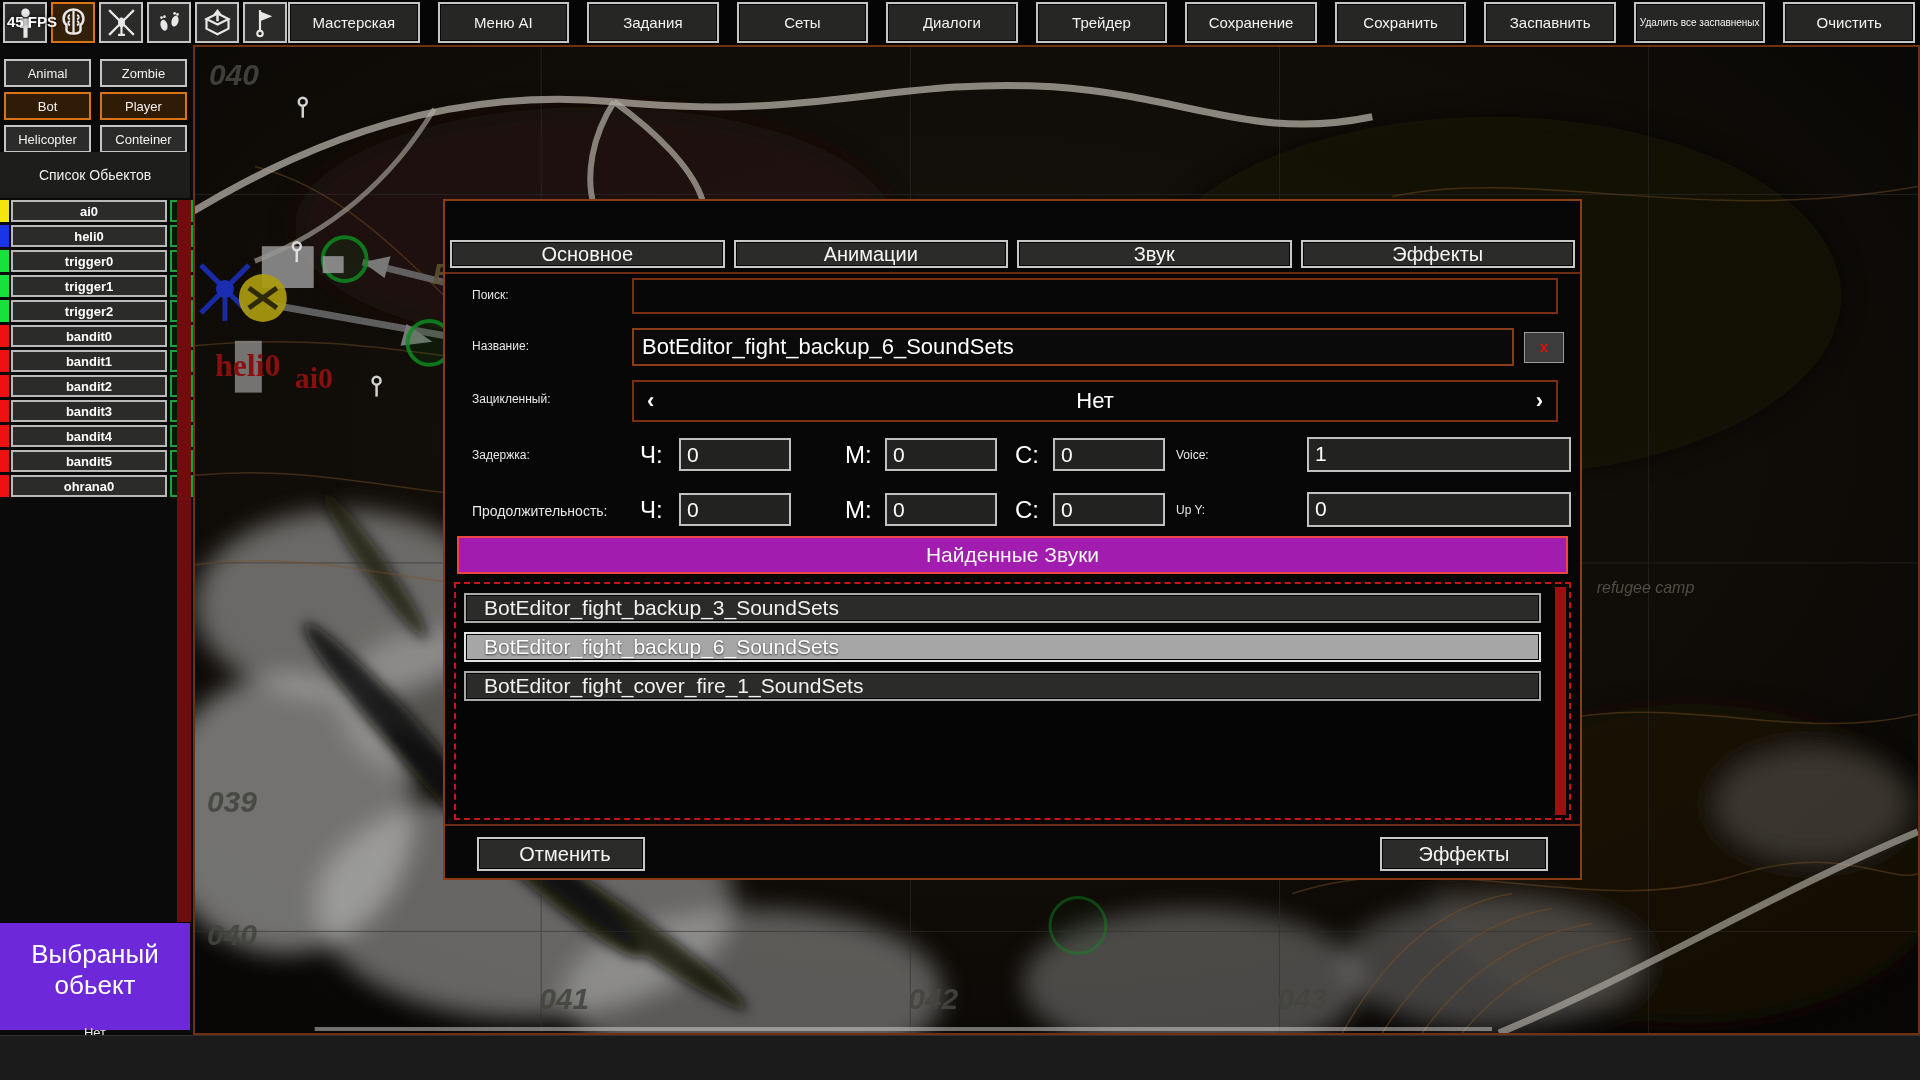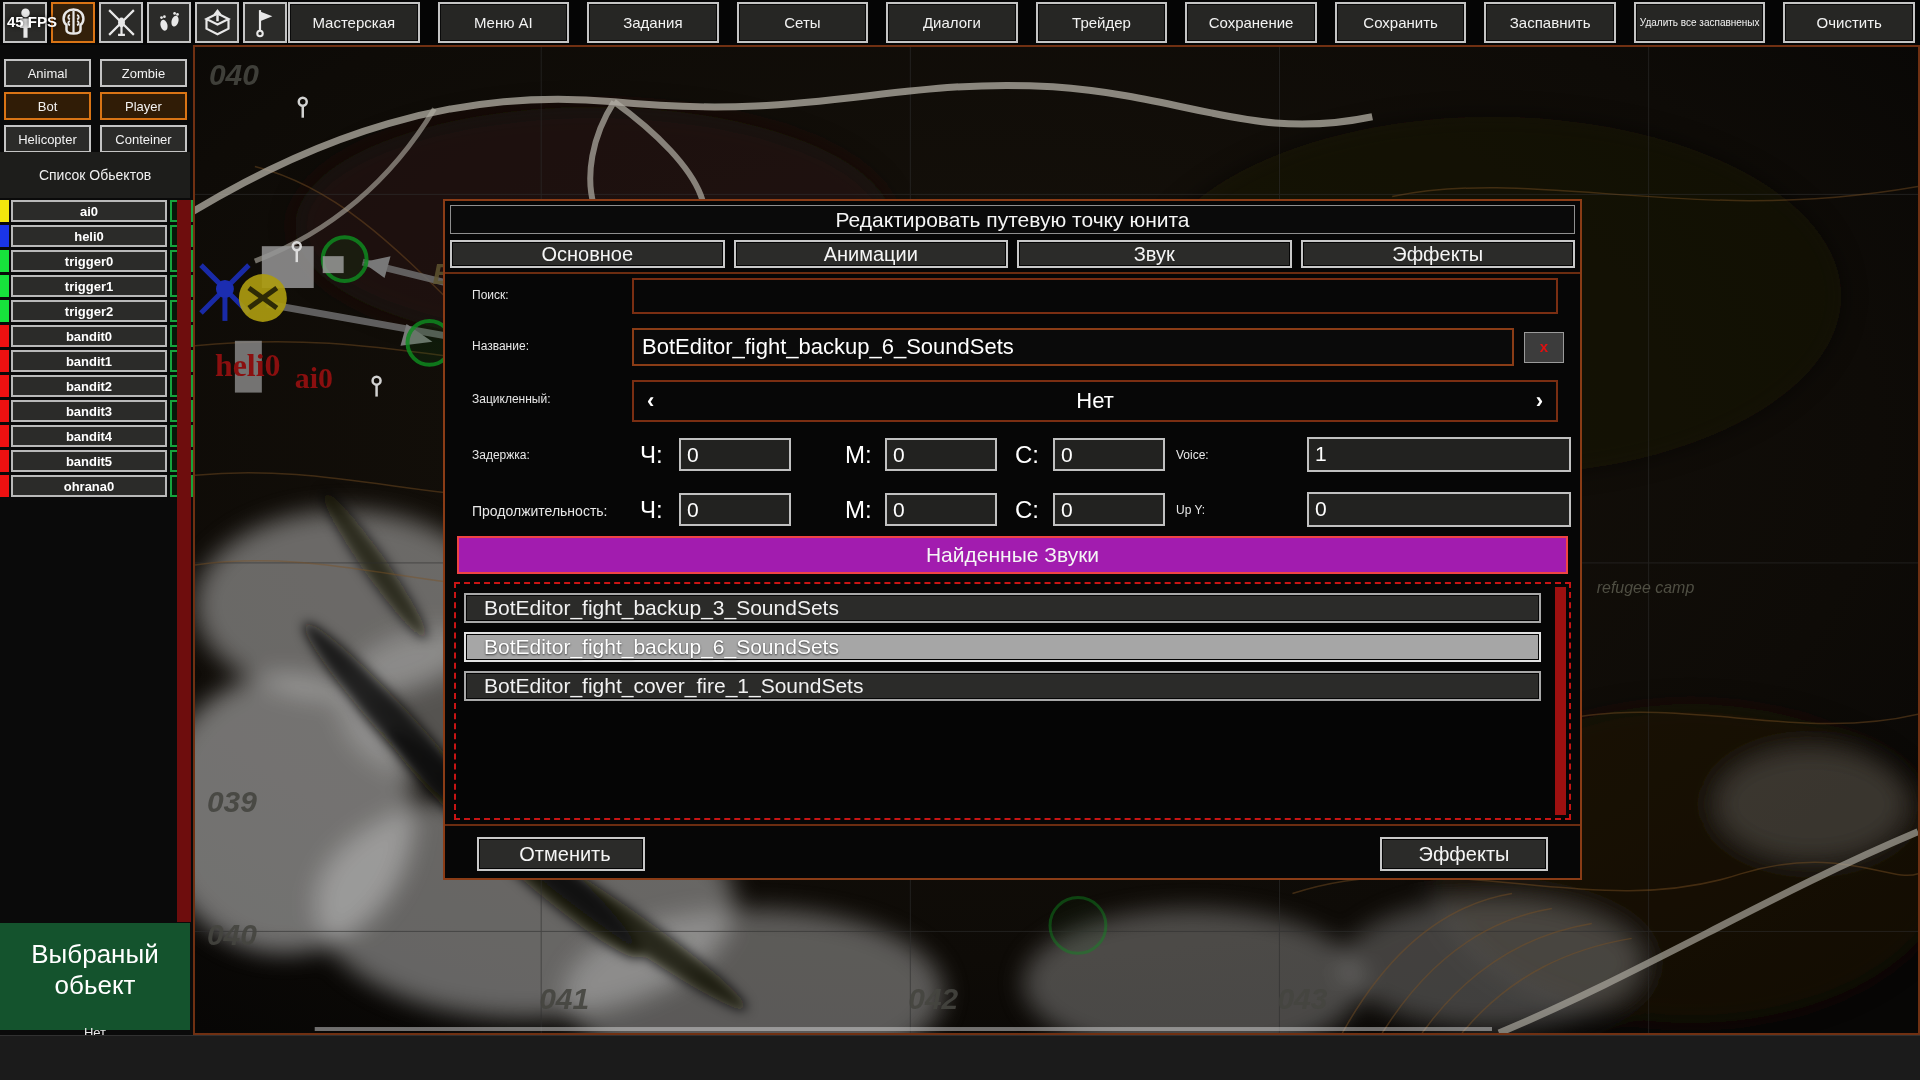--- a/index.html
+++ b/index.html
@@ -31,21 +31,21 @@
   .cat.active { background:#301c06; border-color:#d97415; }
   .list-header { position:absolute; top:107px; left:0; right:3px; height:46px; background:#1d1d1b;
                  color:#f0f0f0; font-size:14px; display:flex; align-items:center; justify-content:center; }
   .objects { position:absolute; top:155px; left:0; right:0; }
   .obj-row { display:flex; align-items:stretch; height:22px; margin-bottom:3px; }
   .obj-color { width:9px; }
   .obj-btn { flex:1; margin-left:2px; background:#2b2b29; border:2px solid #b9b9b9; color:#ffffff;
              font-size:13px; font-weight:bold; display:flex; align-items:center; justify-content:center; }
   .obj-box { width:23px; margin-left:3px; background:#06180a; border:2px solid #16a33c; }
   .red-strip { position:absolute; left:177px; top:155px; width:14px; height:722px; background:#6e0d0d; }
-  .selected-panel { position:absolute; top:878px; left:0; right:3px; height:107px; background:#14532d; }
+  .selected-panel { position:absolute; top:878px; left:0; right:3px; height:107px; background:#6d28d9; }
   .sel-title { margin-top:16px; text-align:center; color:#ffffff; font-size:26px; }
   .sel-value { margin-top:24px; text-align:center; color:#e8e8e8; font-size:13px; }
 
   
   .map { position:absolute; left:193px; top:45px; width:1727px; height:990px; background:#0d0b08;
          border:2px solid #703012; z-index:10; }
   .map svg { position:absolute; left:0; top:0; width:100%; height:100%; }
   .t-station { fill:#5f5430; font-size:30px; font-style:italic; font-weight:bold; letter-spacing:2px; opacity:.85; }
   .t-red { fill:#8a0f0f; font-family:"Liberation Serif", serif; font-weight:bold; }
   .t-grid { fill:#454540; font-size:30px; font-style:italic; font-weight:bold; opacity:.9; }
@@ -366,21 +366,20 @@
   <div class="red-strip"></div>
   <div class="selected-panel">
     <div class="sel-title">Выбраный обьект</div>
     <div class="sel-value">Нет</div>
   </div>
 </div>
 
 <div class="bottombar"></div>
 
 <div class="dialog">
-  <div class="dlg-title">Редактировать путевую точку юнита</div>
   <div class="dlg-tabs" id="dlg-tabs">
       <div class="dlg-tab">Основное</div>
       <div class="dlg-tab">Анимации</div>
       <div class="dlg-tab">Звук</div>
       <div class="dlg-tab">Эффекты</div>
     </div>
   <div class="sep" style="top:71px"></div>
 
   <div class="lbl" style="left:27px; top:87px">Поиск:</div>
   <div class="search-input"></div>

